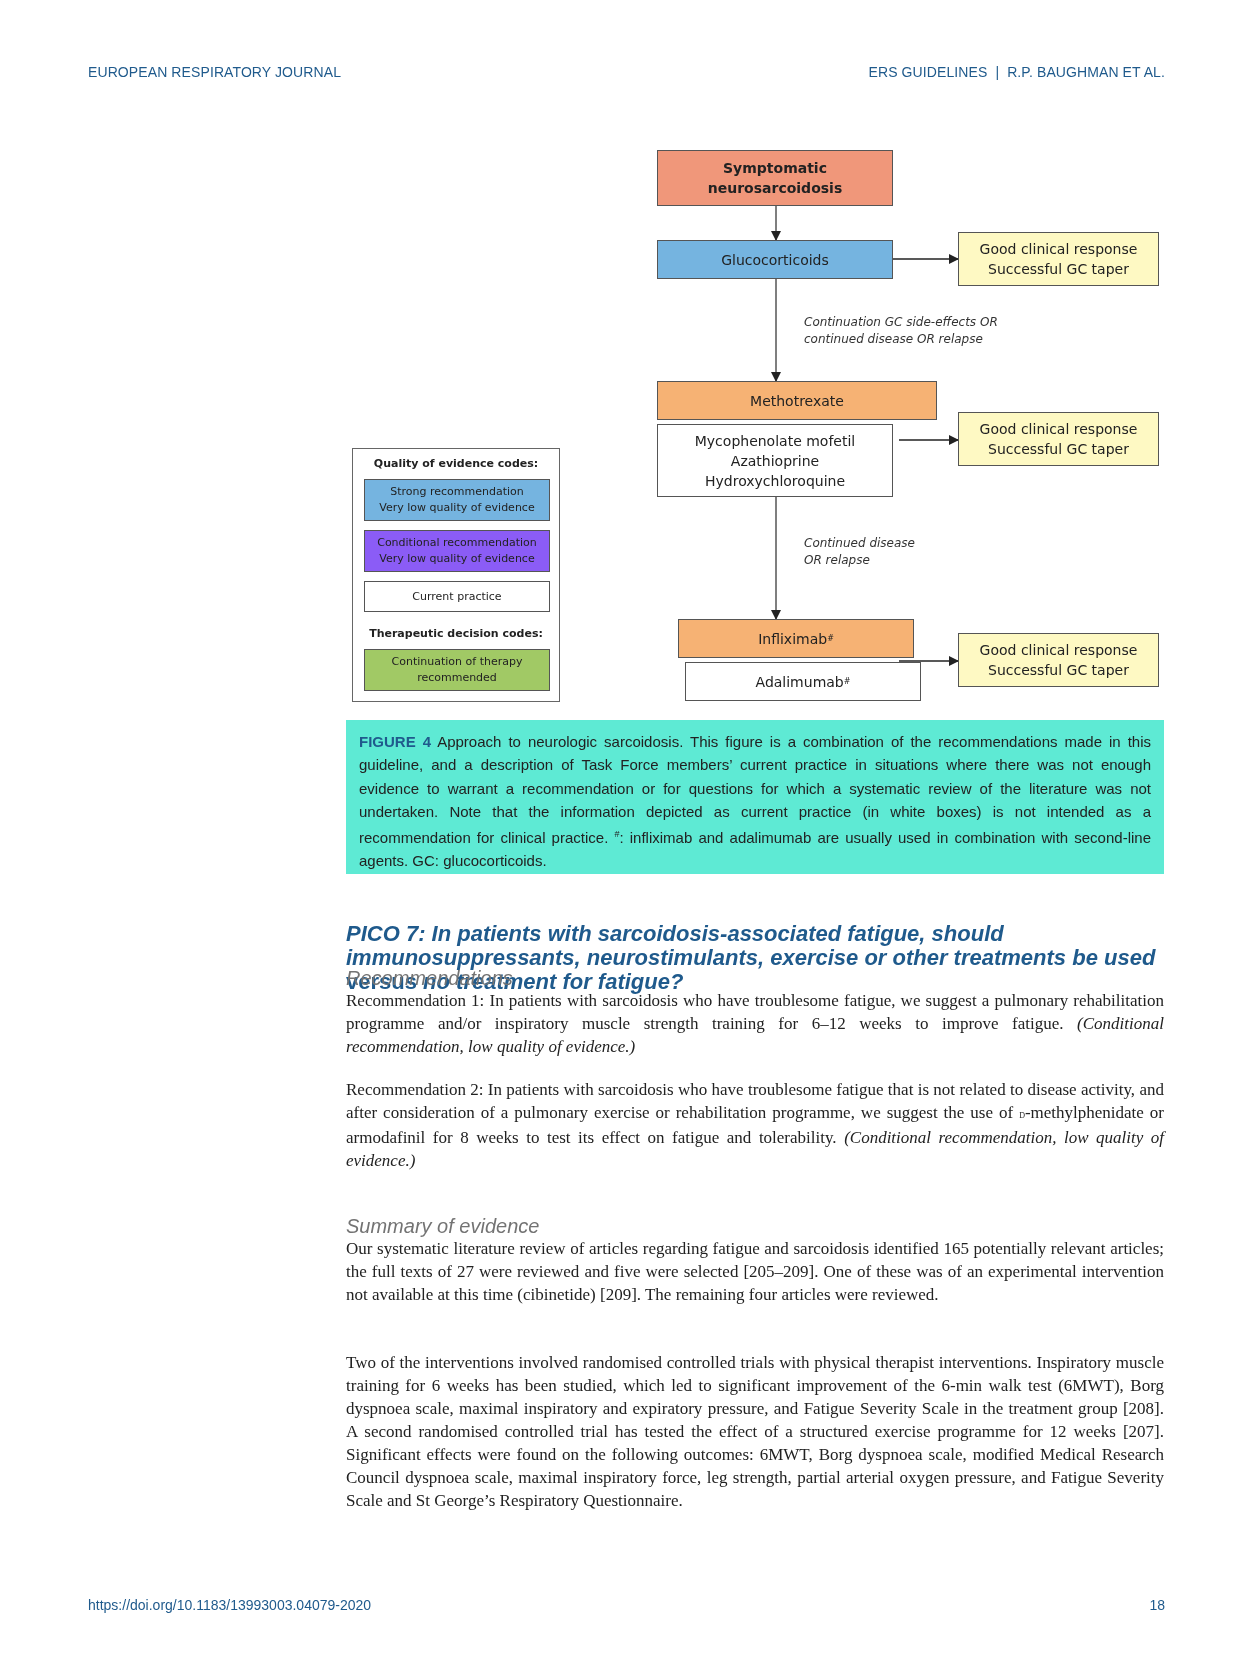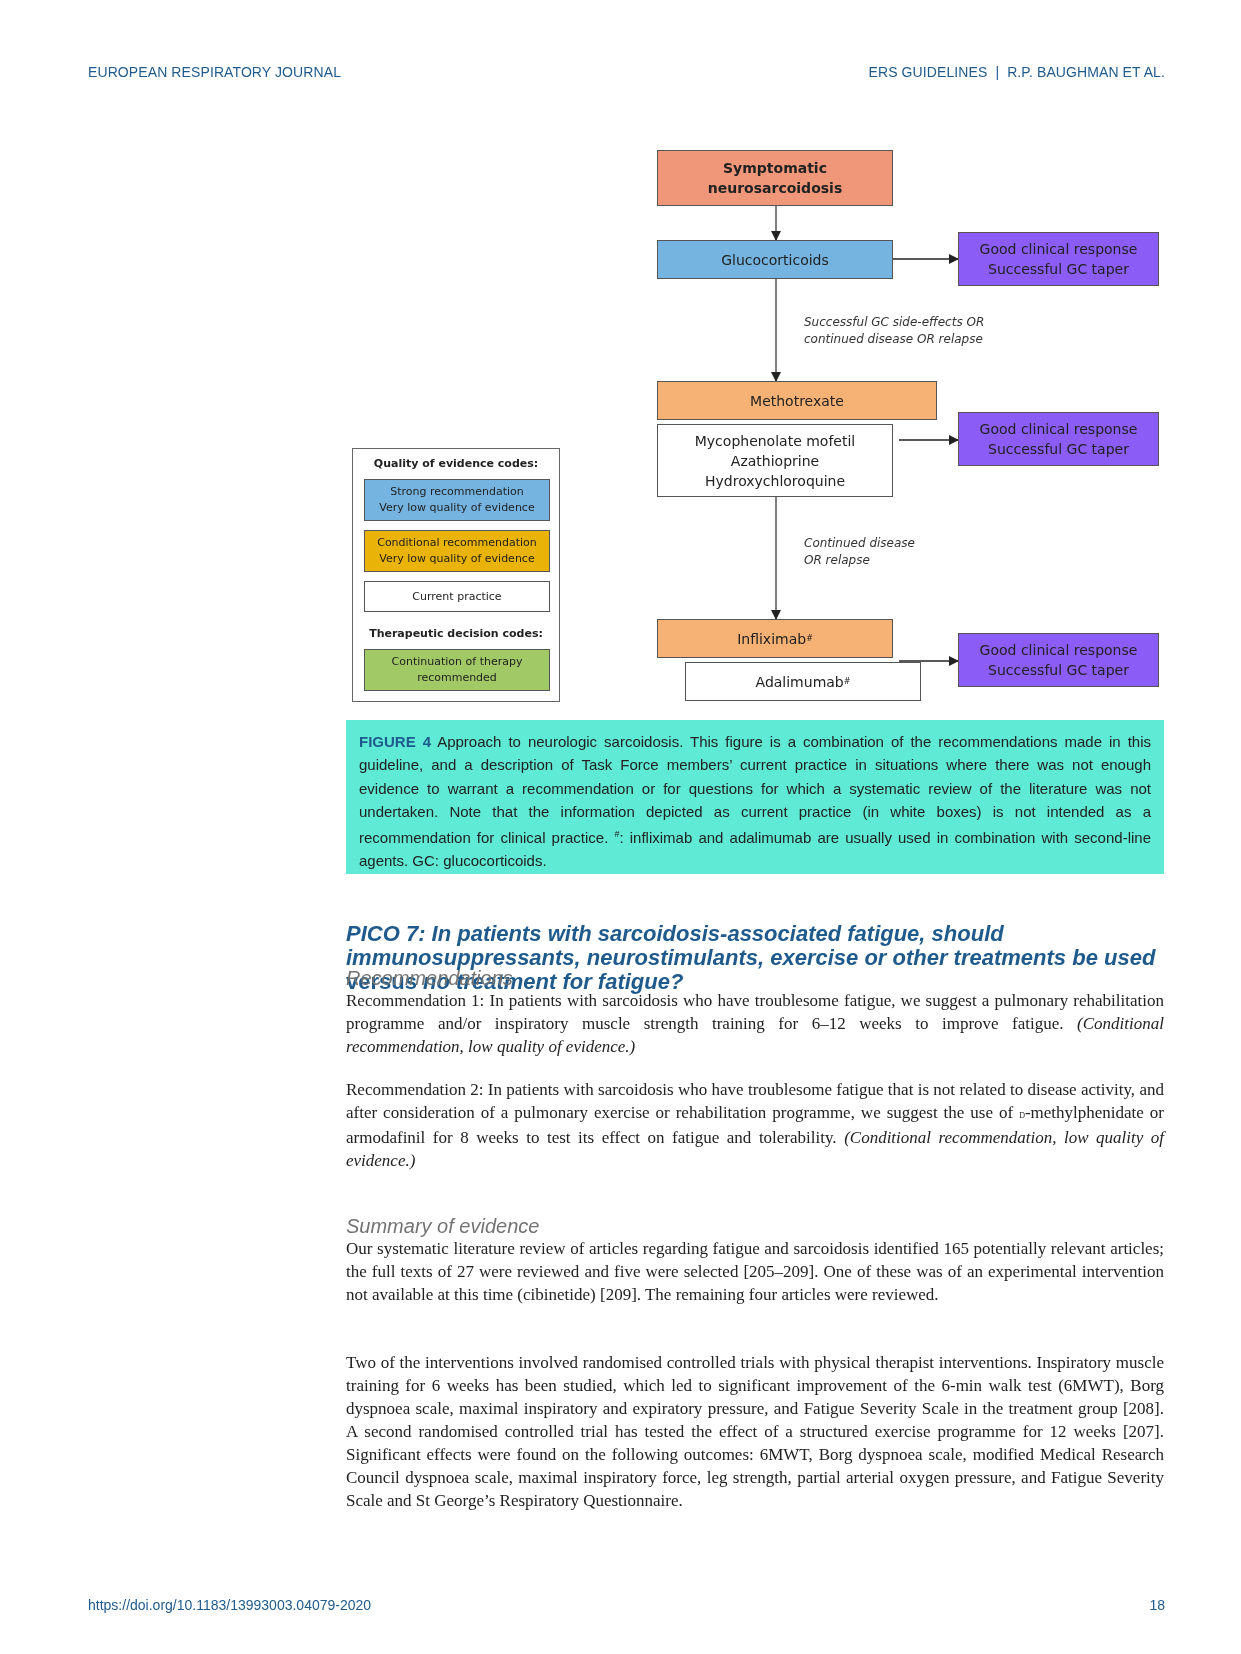--- a/index.html
+++ b/index.html
@@ -9,21 +9,21 @@
   .hdr-left { left: 88px; }
   .hdr-right { right: 76px; }
   .hdr-sep { display: inline-block; margin: 0 8px; color: #1f5a8c; }
 
   .fc { position: absolute; box-sizing: border-box; border: 1.5px solid #555; display: flex;
         align-items: center; justify-content: center; text-align: center;
         font-family: "DejaVu Sans", sans-serif; font-size: 14px; line-height: 20px; color: #222; }
   .red { background: #f0977a; }
   .blue { background: #75b4e0; }
   .orange { background: #f6b274; }
-  .green { background: #8b5cf6; justify-content: center; }
+  .green { background: #fef9c3; justify-content: center; }
   .white { background: #ffffff; }
   .bold { font-weight: bold; }
   .multi { flex-direction: column; }
 
   .lbl { position: absolute; font-family: "DejaVu Sans", sans-serif; font-style: italic; font-size: 12px;
          line-height: 17px; color: #333; }
 
   .legend { position: absolute; left: 352px; top: 448px; width: 208px; height: 254px; box-sizing: border-box;
             border: 1.5px solid #666; background: #fff; }
   .legend .lh { position: absolute; left: 0; width: 100%; text-align: center; font-family: "DejaVu Sans", sans-serif;
@@ -75,59 +75,59 @@
 </svg>
 
 <div class="fc red bold" style="left:657px;top:150px;width:236px;height:56px;">Symptomatic neurosarcoidosis</div>
 
 <div class="fc blue" style="left:657px;top:240px;width:236px;height:39px;">Glucocorticoids</div>
 <div class="fc green multi" style="left:958px;top:232px;width:201px;height:54px;">
   <span>Good clinical response</span>
   <span>Successful GC taper</span>
 </div>
 <div class="lbl" style="left:804px;top:314px;">
-  <div>Successful GC side-effects OR</div>
+  <div>Continuation GC side-effects OR</div>
   <div>continued disease OR relapse</div>
 </div>
 
 <div class="fc orange" style="left:657px;top:381px;width:280px;height:39px;">Methotrexate</div>
 <div class="fc white multi" style="left:657px;top:424px;width:236px;height:73px;">
   <span>Mycophenolate mofetil</span>
   <span>Azathioprine</span>
   <span>Hydroxychloroquine</span>
 </div>
 <div class="fc green multi" style="left:958px;top:412px;width:201px;height:54px;">
   <span>Good clinical response</span>
   <span>Successful GC taper</span>
 </div>
 <div class="lbl" style="left:804px;top:535px;">
   <div>Continued disease</div>
   <div>OR relapse</div>
 </div>
 
-<div class="fc orange" style="left:657px;top:619px;width:236px;height:39px;">
+<div class="fc orange" style="left:678px;top:619px;width:236px;height:39px;">
   <span>Infliximab</span>
     <sup style="font-size:8px;">#</sup>
 </div>
 <div class="fc white" style="left:685px;top:662px;width:236px;height:39px;">
   <span>Adalimumab</span>
     <sup style="font-size:8px;">#</sup>
 </div>
 <div class="fc green multi" style="left:958px;top:633px;width:201px;height:54px;">
   <span>Good clinical response</span>
   <span>Successful GC taper</span>
 </div>
 
 <div class="legend">
   <div class="lh" style="top:8px;">Quality of evidence codes:</div>
   <div class="lb" style="top:30px;height:42px;background:#75b4e0;">
     <span>Strong recommendation</span>
     <span>Very low quality of evidence</span>
   </div>
-  <div class="lb" style="top:81px;height:42px;background:#eab308;">
+  <div class="lb" style="top:81px;height:42px;background:#8b5cf6;">
     <span>Conditional recommendation</span>
     <span>Very low quality of evidence</span>
   </div>
   <div class="lb" style="top:132px;height:31px;background:#fff;">
     <span>Current practice</span>
   </div>
   <div class="lh" style="top:178px;">Therapeutic decision codes:</div>
   <div class="lb" style="top:200px;height:42px;background:#a1c965;">
     <span>Continuation of therapy</span>
     <span>recommended</span>

